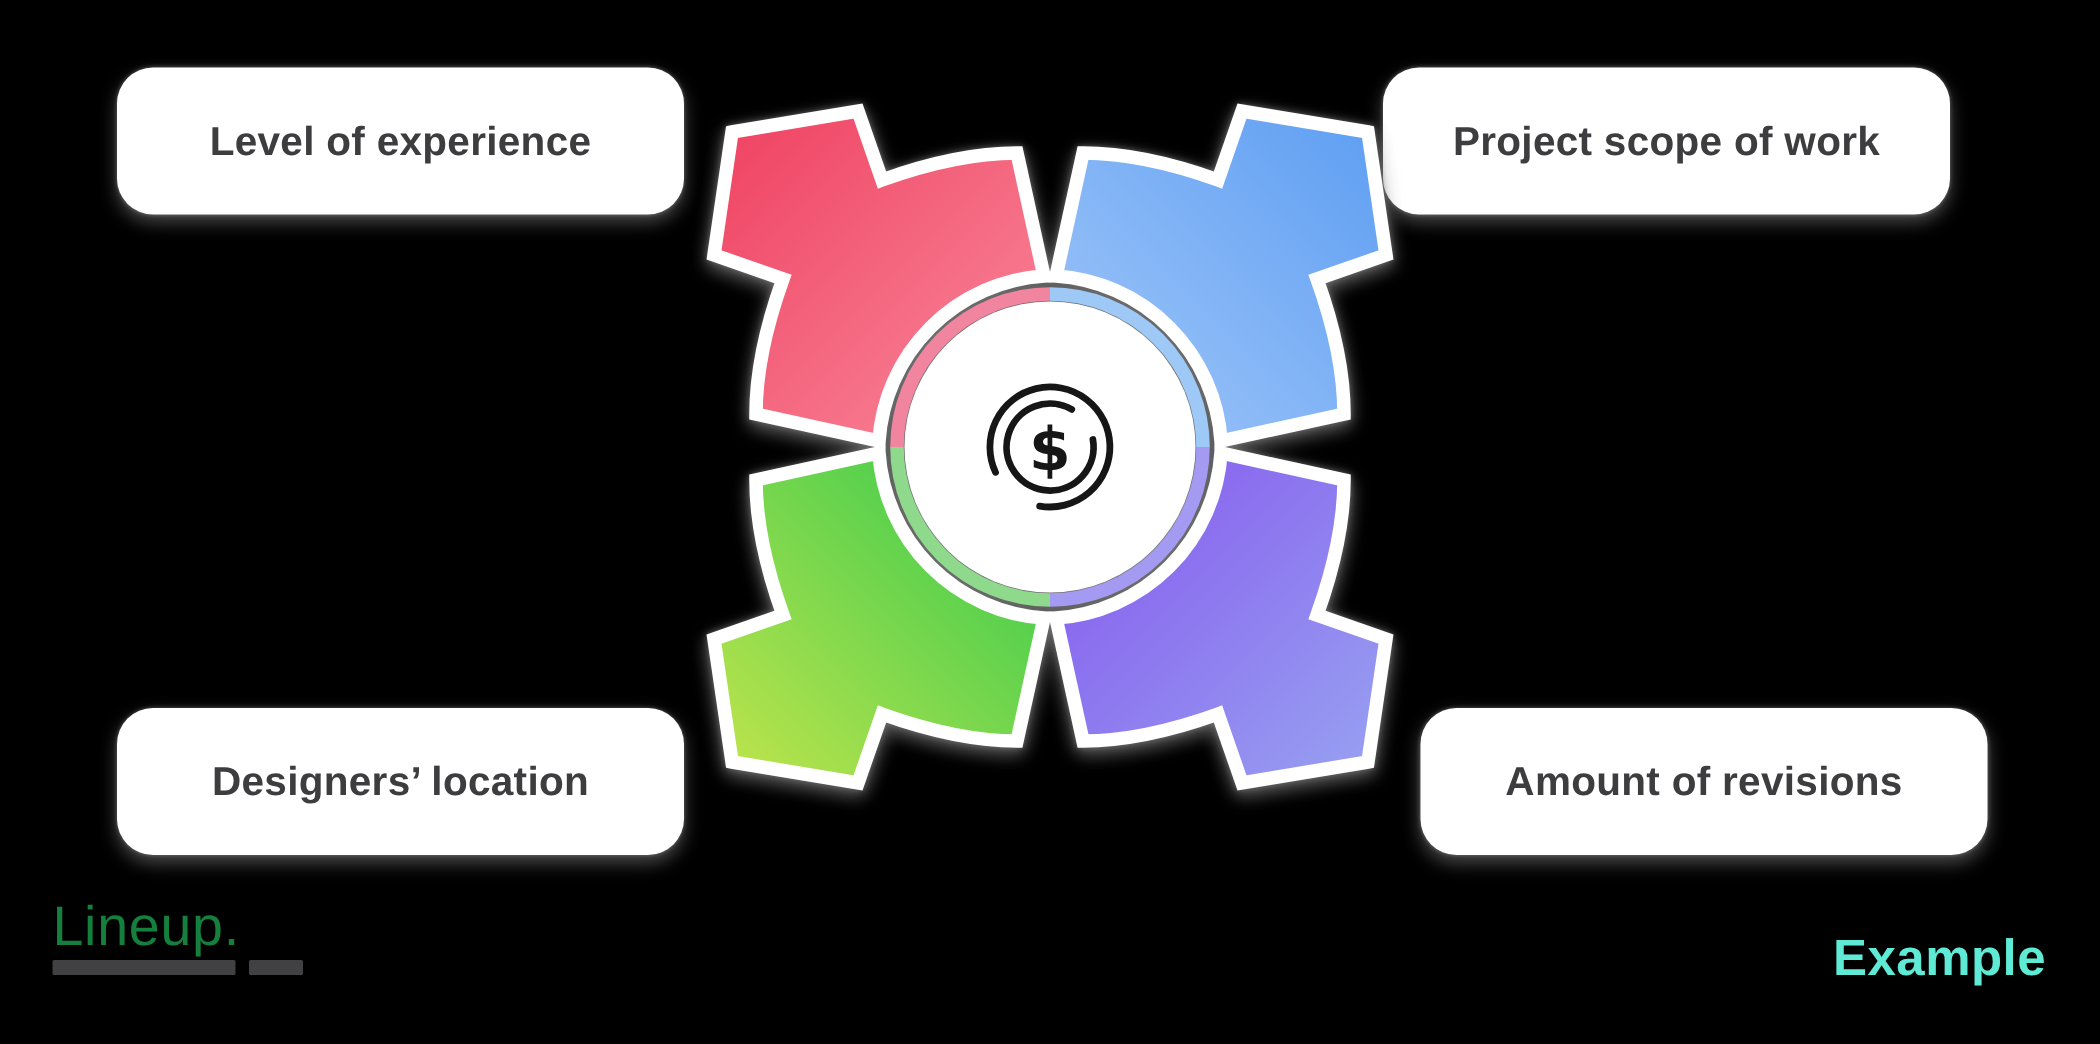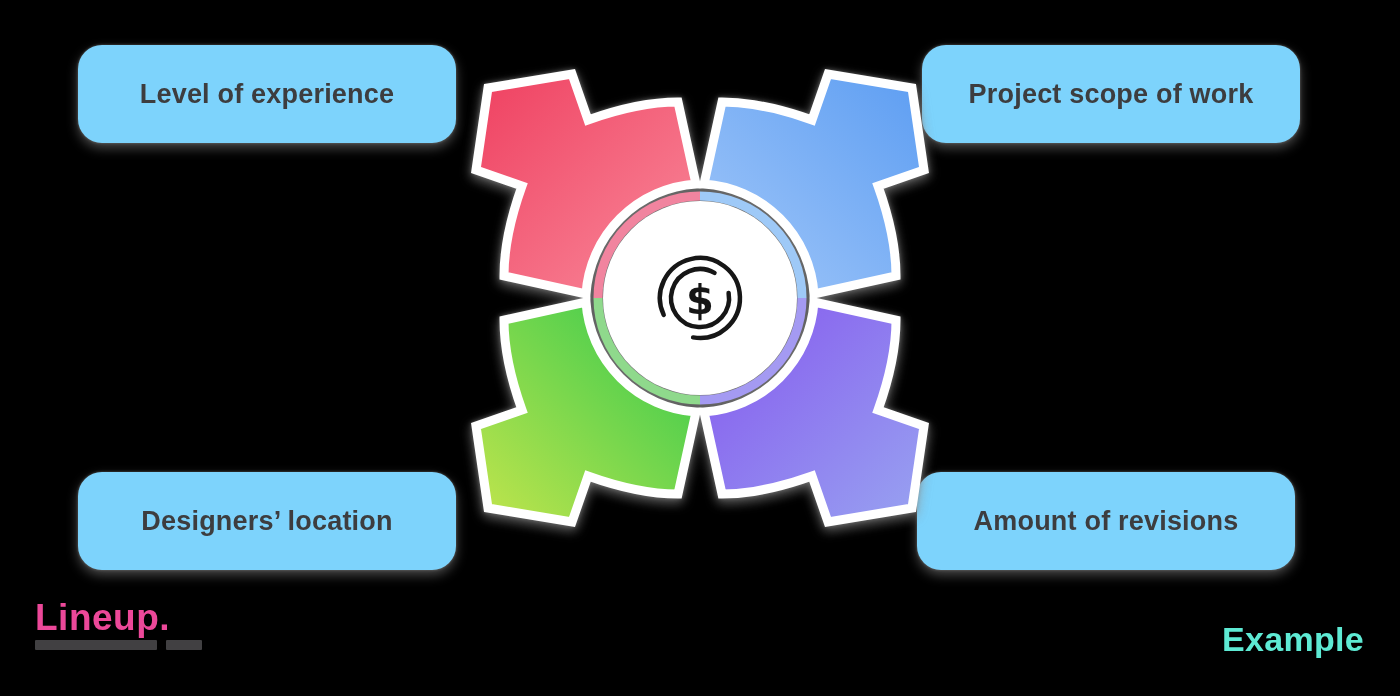--- a/index.html
+++ b/index.html
@@ -2,37 +2,37 @@
 <html><head>
 <meta charset="utf-8">
 <style>
   html,body{margin:0;padding:0;}
   body{
     width:1400px;height:696px;position:relative;overflow:hidden;
     background:#000000;
     font-family:"Liberation Sans","DejaVu Sans",sans-serif;
   }
   .card{
-    position:absolute;width:378px;height:98px;background:#7dd3fc;
+    position:absolute;width:378px;height:98px;background:#ffffff;
     border-radius:24px;display:flex;align-items:center;justify-content:center;
     box-shadow:0 5px 12px rgba(165,165,165,.45),0 0 3px rgba(120,120,120,.65);
   }
   .card span{
     color:#3d3d3f;font-size:27px;font-weight:600;letter-spacing:.2px;
   }
   .card-tl{left:78px;top:45px;}
   .card-tr{left:922px;top:45px;}
   .card-bl{left:78px;top:472px;}
-  .card-br{left:917px;top:472px;}
+  .card-br{left:947px;top:472px;}
   .diagram{
     position:absolute;left:460px;top:58px;
     filter:drop-shadow(0 4px 6px rgba(165,165,165,.45)) drop-shadow(0 0 2px rgba(120,120,120,.7));
   }
   .logo{position:absolute;left:35px;top:599px;}
-  .logo-text{color:#ec4899;font-size:37px;font-weight:700;letter-spacing:.5px;line-height:1;}
+  .logo-text{color:#15803d;font-size:37px;font-weight:400;letter-spacing:.5px;line-height:1;}
   .logo-bars{display:flex;gap:9px;margin-top:4px;}
   .logo-bars .bar{height:10px;background:#414042;border-radius:1px;display:block;}
   .logo-bars .b1{width:122px;}
   .logo-bars .b2{width:36px;}
   .watermark{
     position:absolute;right:36px;top:620px;color:#5eead4;
     font-size:34px;font-weight:700;letter-spacing:.3px;
   }
 </style>
 </head>

